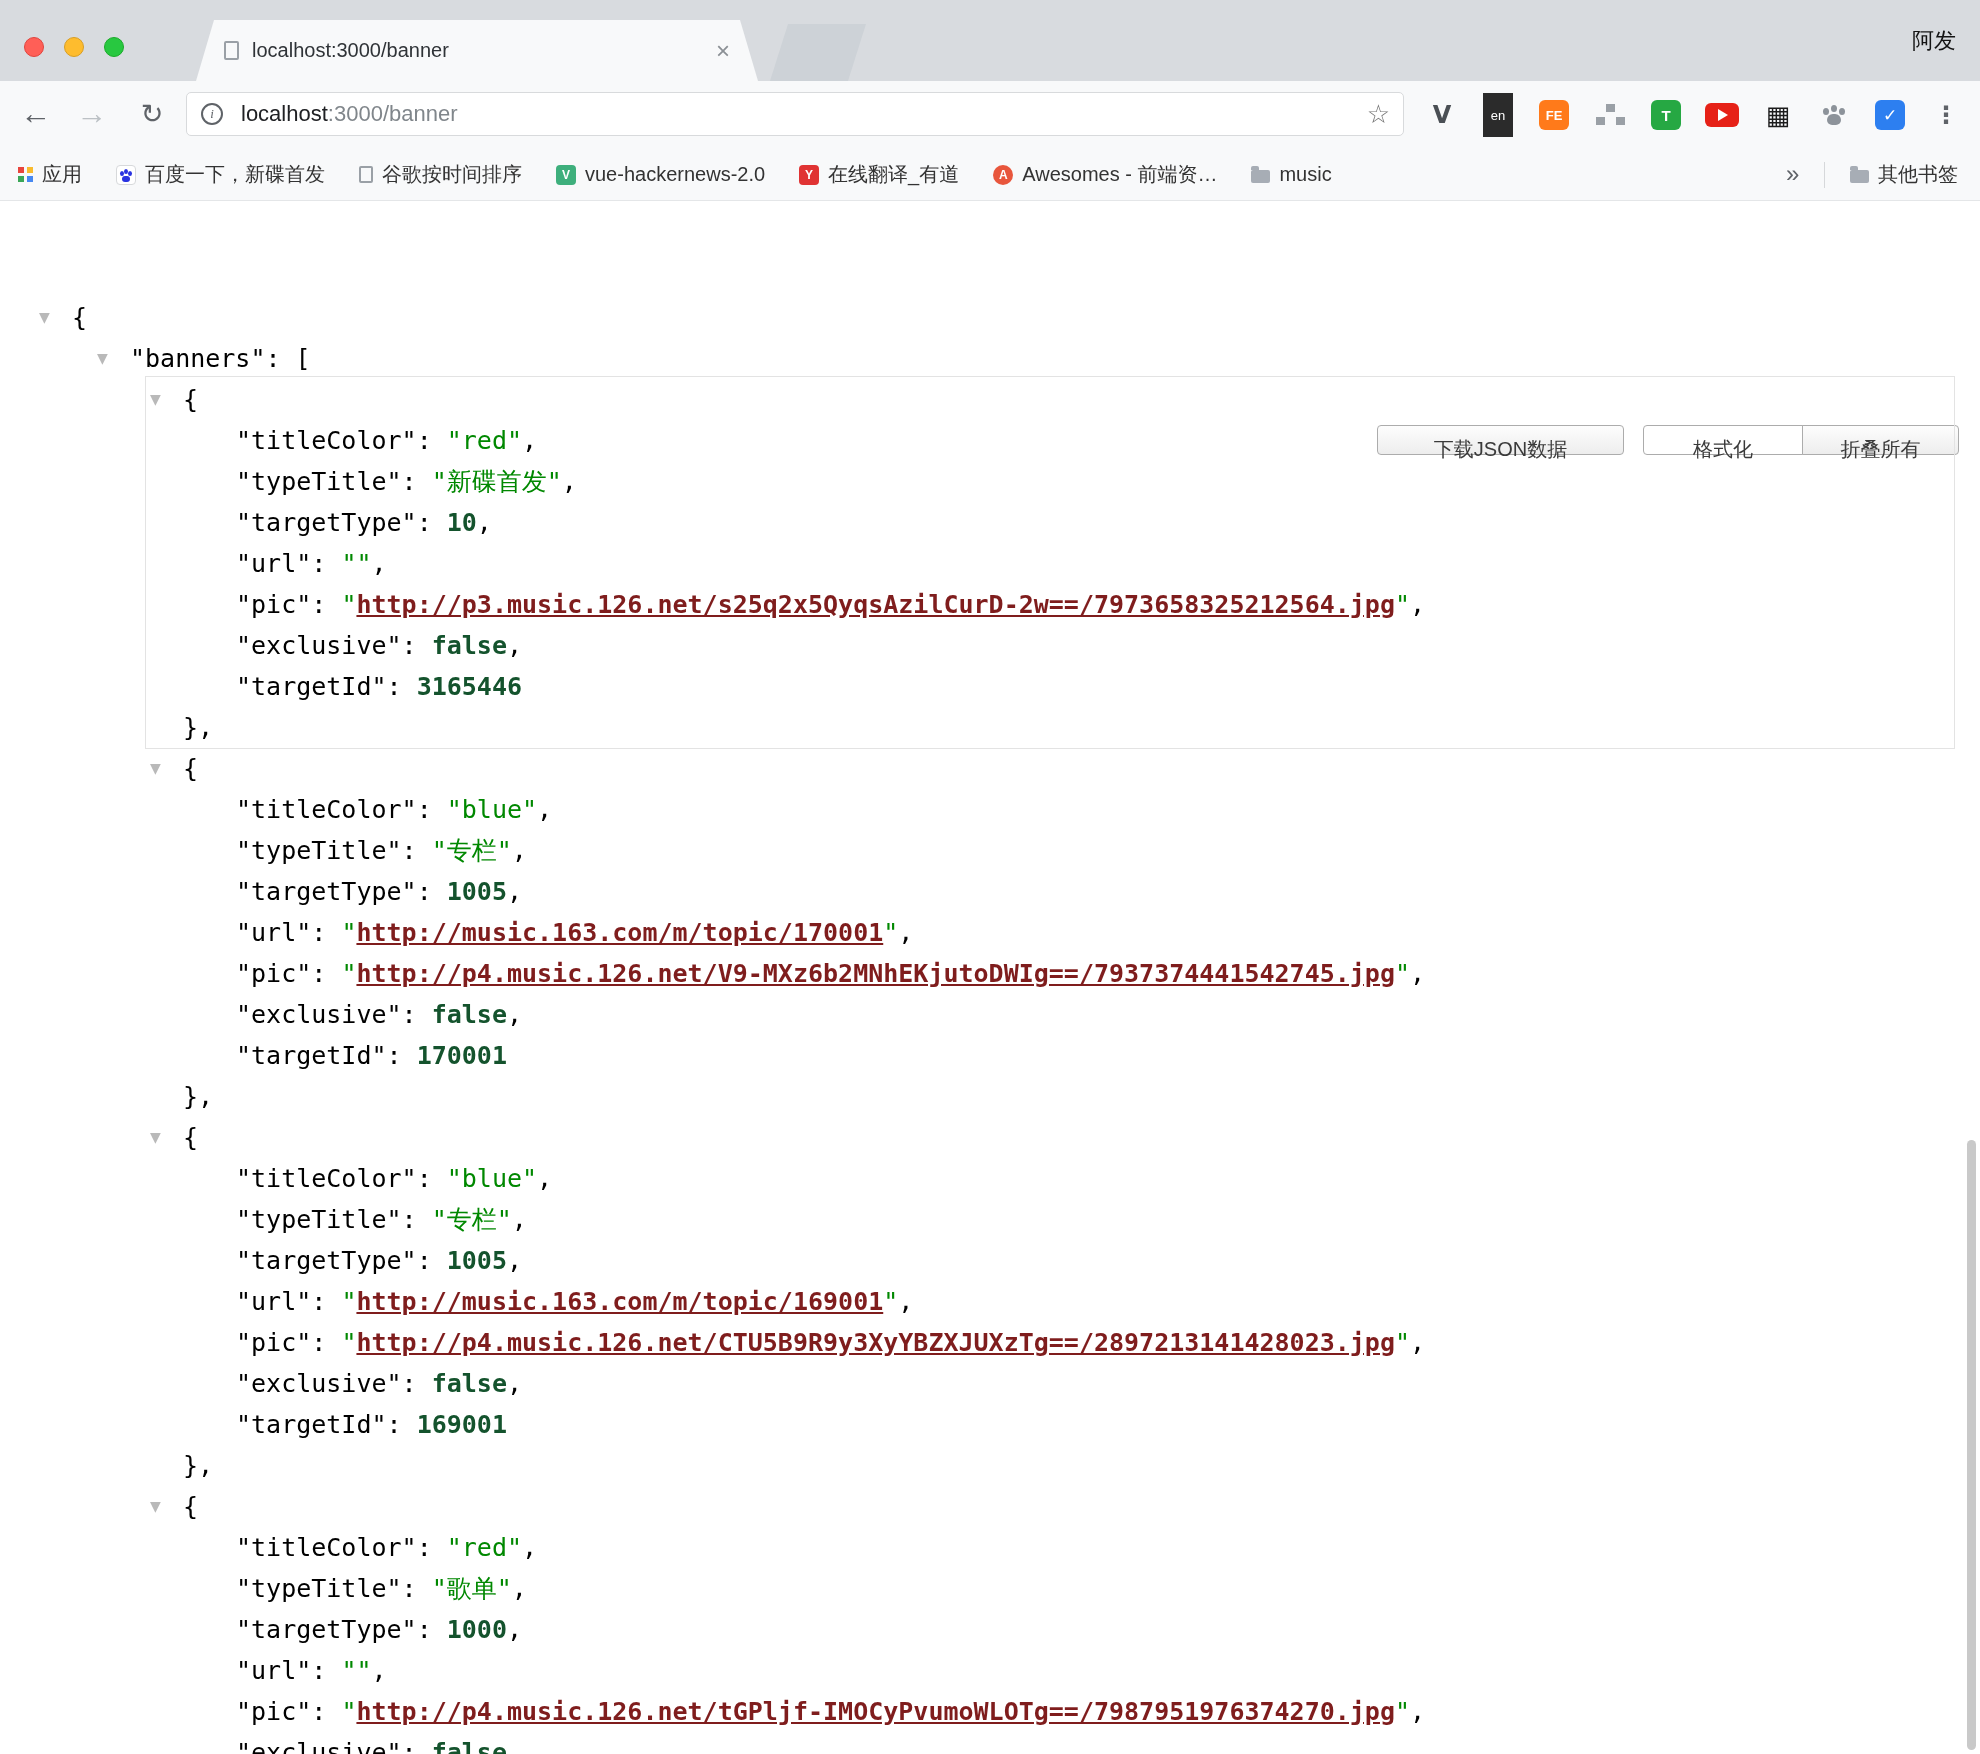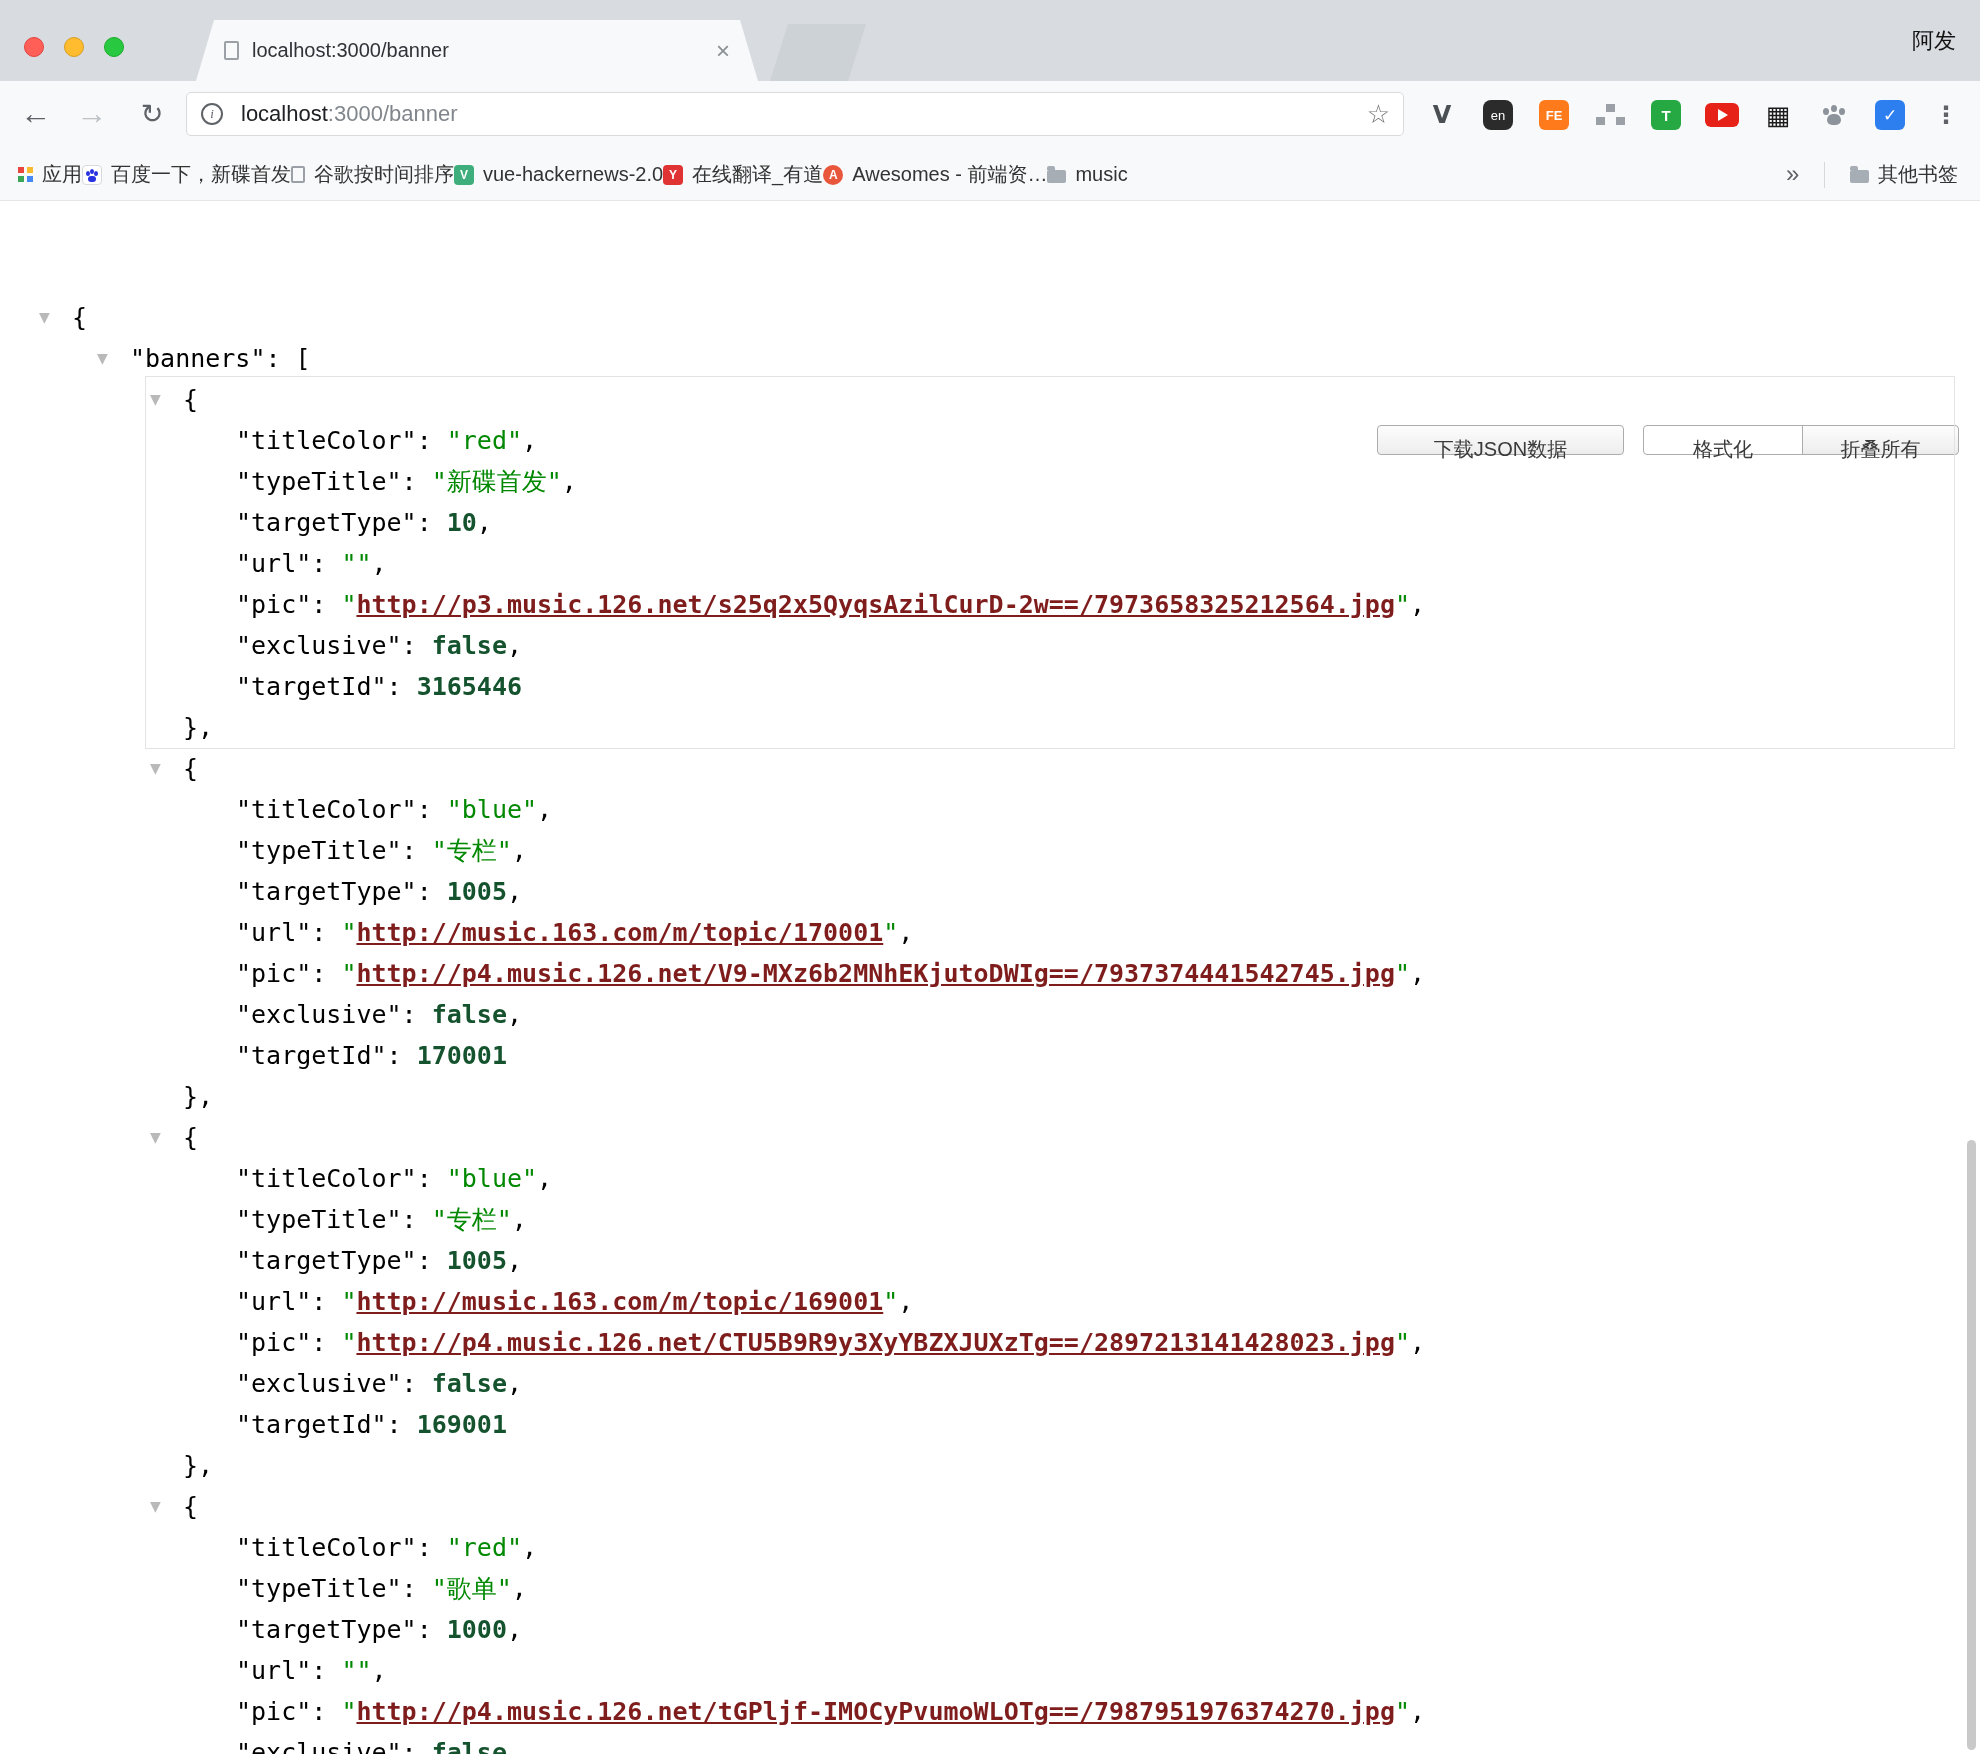--- a/index.html
+++ b/index.html
@@ -34,21 +34,21 @@
   .info-badge{position:absolute;left:14px;top:10px;width:22px;height:22px;border:2px solid #5f6368;border-radius:50%;
        box-sizing:border-box;color:#5f6368;font-size:13px;text-align:center;line-height:17px;
        font-style:italic;font-family:"Liberation Serif",serif}
   .url{position:absolute;left:54px;top:0;height:42px;line-height:42px;font-size:22px;color:#202124;white-space:nowrap}
   .url .rest{color:#80868b}
   .star{position:absolute;right:13px;top:0;height:42px;line-height:42px;font-size:26px;color:#757575}
 
   .extrow{position:absolute;left:1424px;top:81px;height:68px;display:flex;align-items:center;gap:20px}
   .ext{width:36px;height:36px;display:flex;align-items:center;justify-content:center;position:relative}
   .ic-vimium{font-size:24px;font-weight:bold;color:#4a4f54;font-family:"DejaVu Sans",sans-serif}
-  .ic-translate{width:30px;height:30px;border-radius:8px;background:#2b2b2b;color:#fff;font-size:13px;
+  .ic-translate{width:30px;height:44px;border-radius:0;background:#2b2b2b;color:#fff;font-size:13px;
        display:flex;align-items:center;justify-content:center}
   .ic-fe{width:30px;height:30px;border-radius:6px;background:#ff7a1a;color:#fff;font-weight:bold;font-size:13px;
        display:flex;align-items:center;justify-content:center}
   .ic-org i{display:block;width:9px;height:8px;background:#9aa0a6;margin:0 auto 14px auto;
        box-shadow:-10px 13px 0 #9aa0a6,10px 13px 0 #9aa0a6}
   .ic-tm{width:30px;height:30px;border-radius:6px;background:#26a843;color:#fff;font-weight:bold;font-size:15px;
        display:flex;align-items:center;justify-content:center}
   .ic-yt{width:34px;height:24px;border-radius:6px;background:#e62117;position:relative}
   .ic-yt::after{content:'';position:absolute;left:13px;top:6px;border-left:10px solid #fff;
        border-top:6px solid transparent;border-bottom:6px solid transparent}
@@ -56,21 +56,21 @@
   .ic-paw .pad{position:absolute;left:11px;top:17px;width:14px;height:11px;background:#8d939a;border-radius:7px 7px 6px 6px}
   .ic-paw .toes{position:absolute;left:15px;top:8px;width:6px;height:7px;background:#8d939a;border-radius:50%;
        box-shadow:-8px 3px 0 #8d939a,8px 3px 0 #8d939a}
   .ic-shield{width:30px;height:30px;border-radius:6px;background:#2d7ff0;color:#fff;font-size:17px;font-weight:bold;
        display:flex;align-items:center;justify-content:center;font-family:"DejaVu Sans",sans-serif}
   .ic-menu{font-size:24px;color:#5f6368;font-weight:bold;font-family:"DejaVu Sans",sans-serif}
 
   
   .bookmarks{position:absolute;left:0;top:149px;width:1980px;height:52px;background:#f8f9fa;
        border-bottom:1px solid #e4e6e8;box-sizing:border-box}
-  .bmrow{position:absolute;left:18px;top:0;height:51px;display:flex;align-items:center;}
+  .bmrow{position:absolute;left:18px;top:0;height:51px;display:flex;align-items:center;gap:34px}
   .bm{display:flex;align-items:center;gap:9px;font-size:20px;color:#333;white-space:nowrap}
   .bi-apps{width:15px;height:15px;position:relative;flex:none}
   .bi-apps i{position:absolute;left:0;top:0;width:6px;height:6px;background:#e8453c;
        box-shadow:9px 0 0 #f9bb2d,0 9px 0 #3aa757,9px 9px 0 #4688f1}
   .bi-baidu{width:20px;height:20px;border-radius:4px;background:#fff;border:1px solid #d7d9db;position:relative;box-sizing:border-box;flex:none}
   .bi-baidu .pad{position:absolute;left:5px;top:10px;width:8px;height:6px;background:#2932e1;border-radius:4px}
   .bi-baidu .toes{position:absolute;left:7px;top:3px;width:4px;height:5px;background:#2932e1;border-radius:50%;
        box-shadow:-4px 2px 0 #2932e1,4px 2px 0 #2932e1}
   .bi-page{width:14px;height:17px;border:2px solid #9aa0a6;border-radius:2px;box-sizing:border-box;flex:none}
   .bi-vue{width:20px;height:20px;border-radius:4px;background:#3eaf7c;color:#fff;font-size:12px;font-weight:bold;

